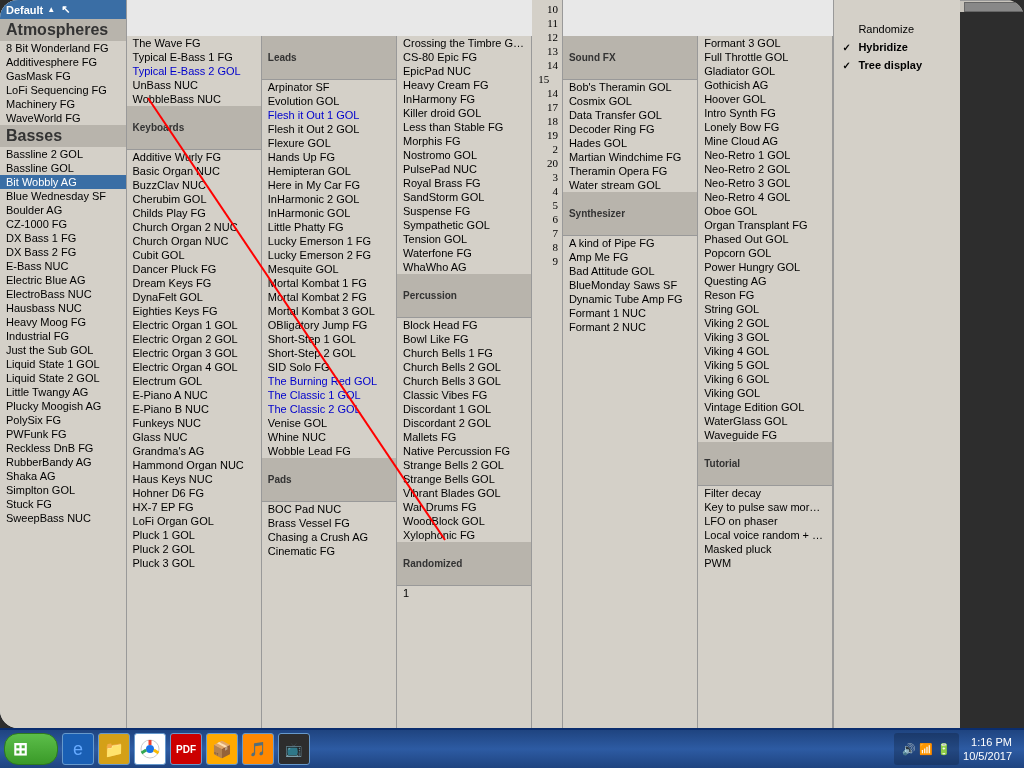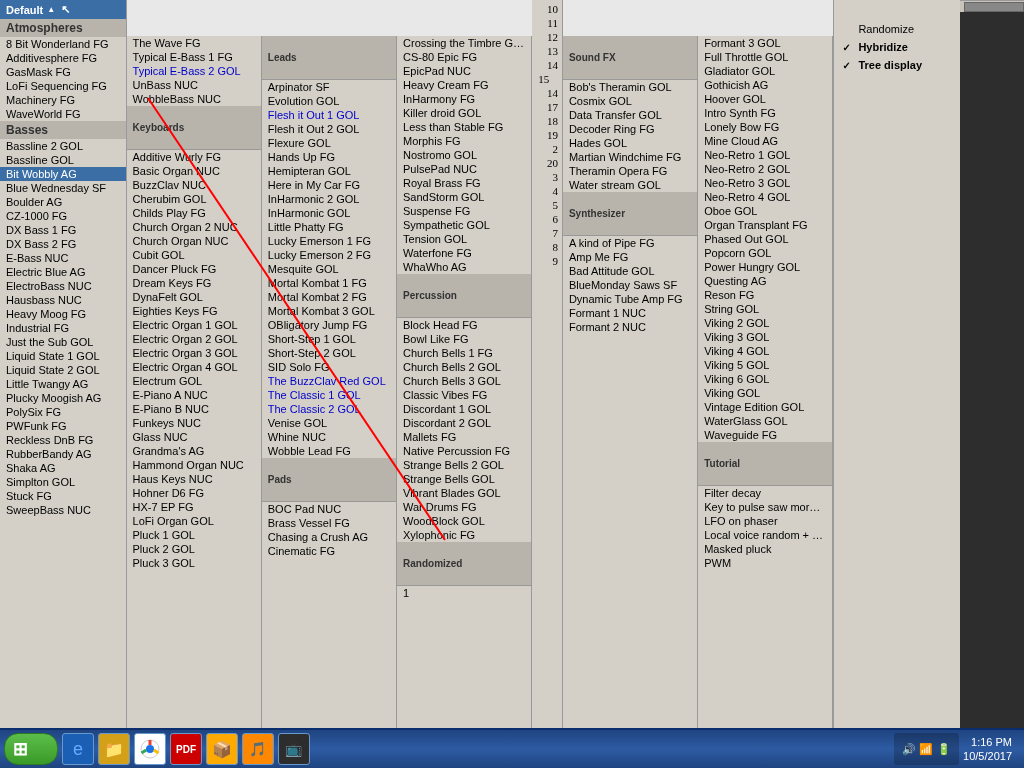--- a/index.html
+++ b/index.html
@@ -11,21 +11,21 @@
     
     #browser { display: flex; flex: 1; overflow: hidden; background: #e8e8e8; }
 
     
     #left-panel { width: 145px; background: #d4d0c8; border-right: 1px solid #999; display: flex; flex-direction: column; overflow: hidden; }
 
     #left-panel-header { background: #3a6ea5; color: white; padding: 3px 6px; font-weight: bold; font-size: 11px; display: flex; align-items: center; gap: 4px; cursor: pointer; }
 
     #left-panel-header span { color: white; }
 
-    .section-header { background: #b8b4ac; color: #333; padding: 2px 6px; font-size: 12px; font-weight: bold; }
+    .section-header { background: #b8b4ac; color: #333; padding: 2px 6px; font-size: 16px; font-weight: bold; }
 
     .preset-list { flex: 1; overflow-y: auto; overflow-x: hidden; }
     .preset-list::-webkit-scrollbar { width: 8px; }
     .preset-list::-webkit-scrollbar-track { background: #d4d0c8; }
     .preset-list::-webkit-scrollbar-thumb { background: #888; }
 
     .preset-item { padding: 1px 6px; cursor: pointer; color: #000; white-space: nowrap; overflow: hidden; text-overflow: ellipsis; }
     .preset-item.selected { background: #3a6ea5; color: white; }
 
     .column { width: 155px; border-right: 1px solid #999; display: flex; flex-direction: column; overflow: hidden; background: #d4d0c8; margin-top: 36px; }
@@ -64,21 +64,21 @@
 
     #taskbar-time { color: white; font-size: 11px; text-align: right; margin-left: auto; padding-right: 8px; }
     #taskbar-time div { line-height: 1.3; }
 
     
     #sys-tray { display: flex; align-items: center; gap: 4px; color: white; font-size: 11px; padding: 0 8px; background: rgba(0,0,0,0.2); height: 32px; border-radius: 3px; }
 
     
     #red-line { position: absolute; top: 0; left: 0; width: 100%; height: 100%; pointer-events: none; z-index: 100; }
 
-    .browser-wrapper { position: relative; flex: 1; display: flex; overflow: hidden; }
+    .browser-wrapper { position: relative; flex: 1; display: flex; overflow: hidden; border-radius: 18px; }
 
     
     #hscroll { height: 12px; background: #c8c4bc; border-top: 1px solid #999; display: flex; align-items: center; }
     #hscroll-thumb { width: 60px; height: 10px; background: #888; border: 1px solid #666; margin-left: 4px; cursor: pointer; }
   </style>
 </head>
 <body>
 
 <div id="app">
   <div class="browser-wrapper">
@@ -187,21 +187,21 @@
           <div class="col-item">Lucky Emerson 1 FG</div>
           <div class="col-item">Lucky Emerson 2 FG</div>
           <div class="col-item">Mesquite GOL</div>
           <div class="col-item">Mortal Kombat 1 FG</div>
           <div class="col-item">Mortal Kombat 2 FG</div>
           <div class="col-item">Mortal Kombat 3 GOL</div>
           <div class="col-item">OBligatory Jump FG</div>
           <div class="col-item">Short-Step 1 GOL</div>
           <div class="col-item">Short-Step 2 GOL</div>
           <div class="col-item">SID Solo FG</div>
-          <div class="col-item blue">The BuzzClav Red GOL</div>
+          <div class="col-item blue">The Burning Red GOL</div>
           <div class="col-item blue">The Classic 1 GOL</div>
           <div class="col-item blue">The Classic 2 GOL</div>
           <div class="col-item">Venise GOL</div>
           <div class="col-item">Whine NUC</div>
           <div class="col-item">Wobble Lead FG</div>
           <div class="col-section-header">Pads</div>
           <div class="col-item">BOC Pad NUC</div>
           <div class="col-item">Brass Vessel FG</div>
           <div class="col-item">Chasing a Crush AG</div>
           <div class="col-item">Cinematic FG</div>

